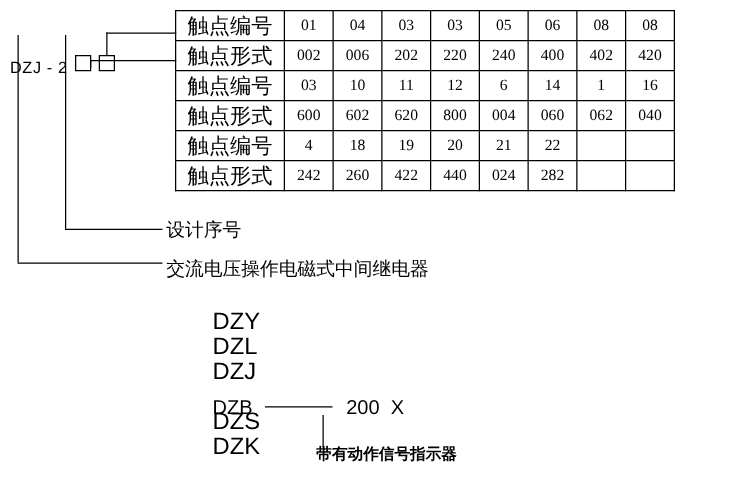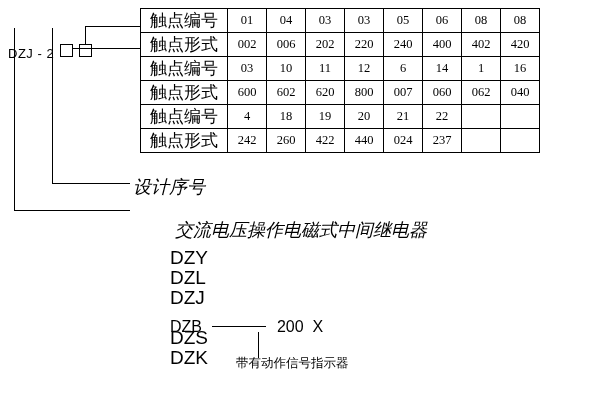--- a/index.html
+++ b/index.html
@@ -64,23 +64,22 @@
   .line {
     position: absolute;
     background: #000000;
   }
   .hline { height: 1px; }
   .vline { width: 1px; }
 
   
   .callout {
     position: absolute;
-    font-size: 18px;
-    white-space: nowrap;
-    font-style: italic;
+    font-size: 15px;
+    white-space: nowrap;
   }
 
   
   #series-block {
     position: absolute;
     left: 170px;
     top: 248px;
     font-size: 19px;
     line-height: 20px;
   }
@@ -96,24 +95,25 @@
   }
   #series-200 .dash {
     display: inline-block;
     width: 54px;
     border-top: 1px solid #000;
     vertical-align: 5px;
     margin: 0 6px;
   }
   #indicator-note {
     position: absolute;
-    left: 236px;
+    left: 253px;
     top: 355px;
     font-size: 12.5px;
     white-space: nowrap;
+    font-weight: bold;
   }
 </style>
 </head>
 <body>
 
 <div id="code-label">
   <span>DZJ</span>
   <span>-</span>
   <span>2</span>
   <span class="box"></span>
@@ -154,21 +154,21 @@
       <td class="cell">14</td>
       <td class="cell">1</td>
       <td class="cell">16</td>
     </tr>
     <tr>
       <td class="rowhead">触点形式</td>
       <td class="cell">600</td>
       <td class="cell">602</td>
       <td class="cell">620</td>
       <td class="cell">800</td>
-      <td class="cell">007</td>
+      <td class="cell">004</td>
       <td class="cell">060</td>
       <td class="cell">062</td>
       <td class="cell">040</td>
     </tr>
     <tr>
       <td class="rowhead">触点编号</td>
       <td class="cell">4</td>
       <td class="cell">18</td>
       <td class="cell">19</td>
       <td class="cell">20</td>
@@ -177,40 +177,40 @@
       <td class="cell"></td>
       <td class="cell"></td>
     </tr>
     <tr>
       <td class="rowhead">触点形式</td>
       <td class="cell">242</td>
       <td class="cell">260</td>
       <td class="cell">422</td>
       <td class="cell">440</td>
       <td class="cell">024</td>
-      <td class="cell">237</td>
+      <td class="cell">282</td>
       <td class="cell"></td>
       <td class="cell"></td>
     </tr>
   </tbody>
 </table>
 
 <div class="line vline" style="left:85px; top:26px; height:18px;"></div>
 <div class="line hline" style="left:85px; top:26px; width:56px;"></div>
 
 <div class="line vline" style="left:72px; top:48px; height:6px;"></div>
 <div class="line hline" style="left:72px; top:48px; width:69px;"></div>
 
 <div class="line vline" style="left:52px; top:28px; height:155px;"></div>
 <div class="line hline" style="left:52px; top:183px; width:78px;"></div>
 <div class="callout" style="left:133px; top:175px;">设计序号</div>
 
 <div class="line vline" style="left:14px; top:28px; height:182px;"></div>
 <div class="line hline" style="left:14px; top:210px; width:116px;"></div>
-<div class="callout" style="left:133px; top:218px;margin-left:42px;">交流电压操作电磁式中间继电器</div>
+<div class="callout" style="left:133px; top:206px;">交流电压操作电磁式中间继电器</div>
 
 <div id="series-block">
   <div class="item">DZY</div>
   <div class="item">DZL</div>
   <div class="item">DZJ</div>
   <div class="item">&nbsp;</div>
   <div class="item">DZS</div>
   <div class="item">DZK</div>
 </div>
 

